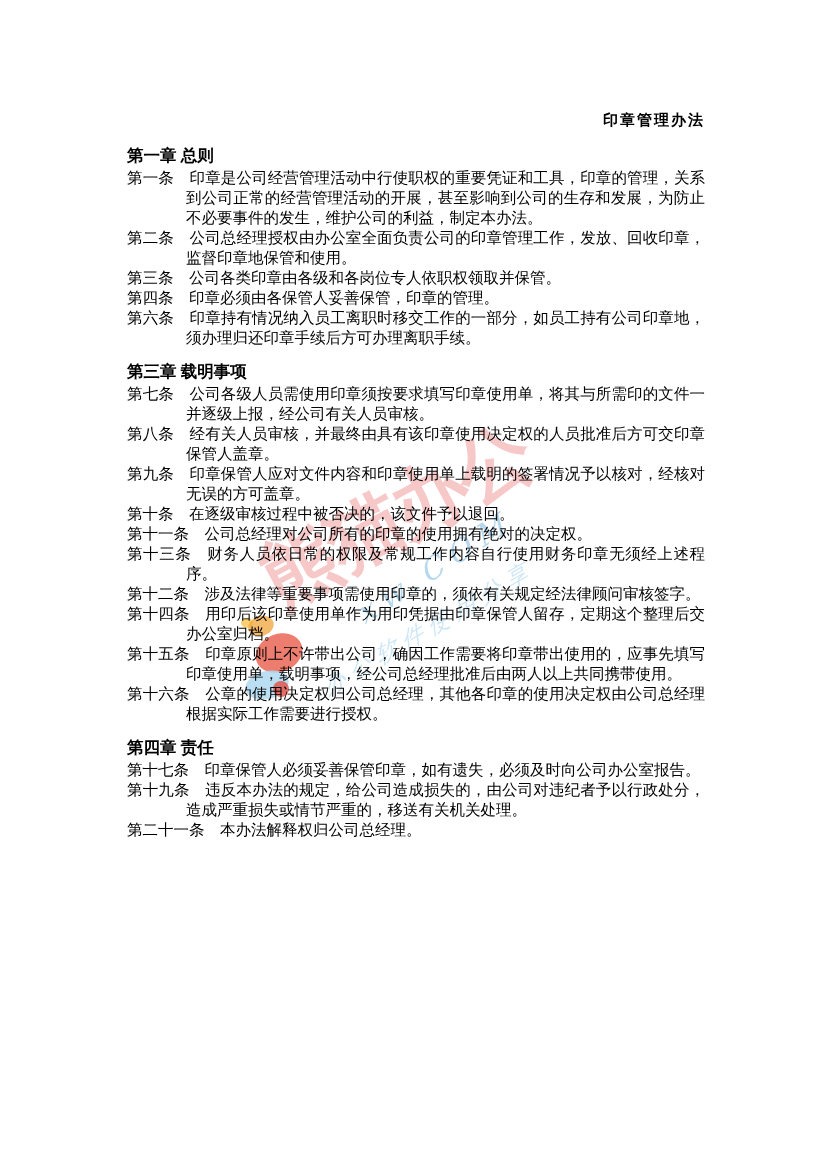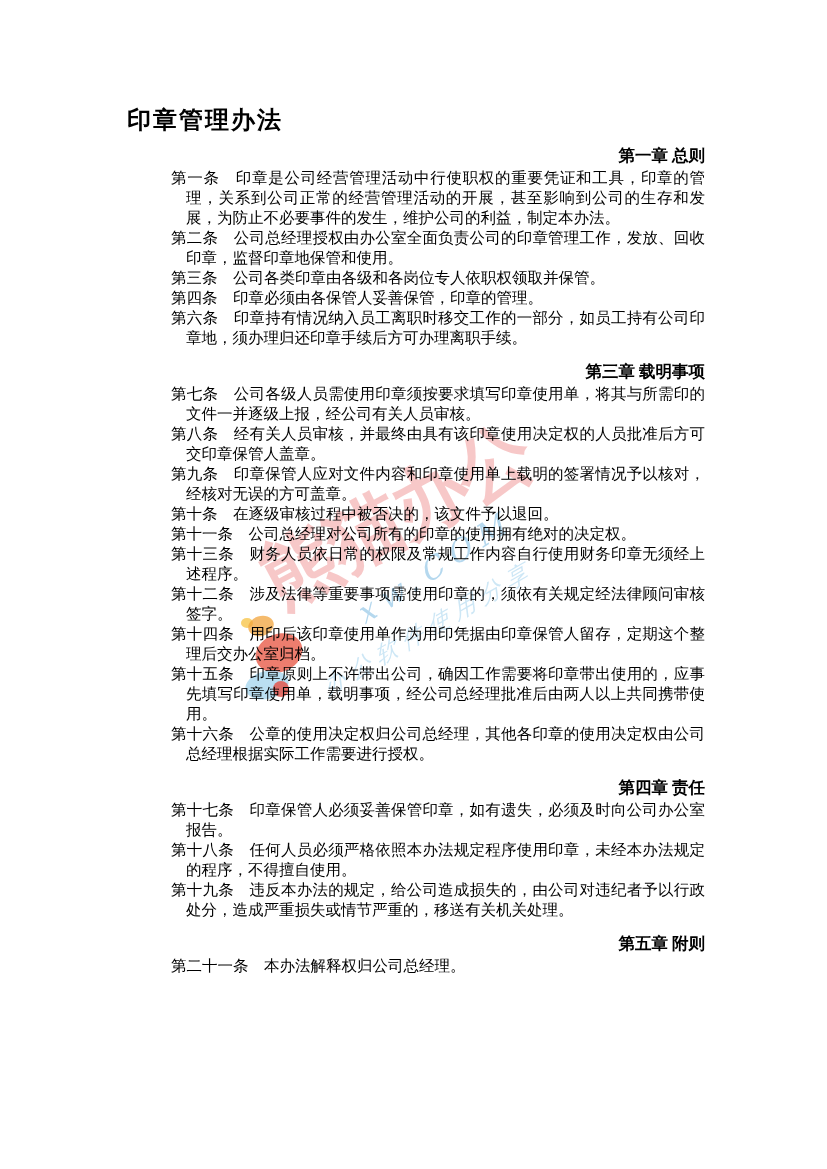--- a/index.html
+++ b/index.html
@@ -76,42 +76,42 @@
   }
 
   
   .content {
     position: relative;
     z-index: 1;
     padding: 108px 122px 0 127px;
   }
   h1.doc-title {
     margin: 0 0 9px 0;
-    font-size: 24px;
+    font-size: 15px;
     line-height: 24px;
     font-weight: bold;
-    text-align: left;
+    text-align: right;
     letter-spacing: 2px;
   }
   h2.chapter {
     margin: 14px 0 2px 0;
     font-size: 16.5px;
     line-height: 20px;
     font-weight: bold;
-    text-align: right;
+    text-align: left;
   }
   p.article {
     margin: 0;
     font-size: 15.5px;
     line-height: 20px;
     text-align: justify;
     padding-left: 59px;
     text-indent: -59px;
   }
-  p.article .lbl { white-space: nowrap; margin-left: 44px; }
+  p.article .lbl { white-space: nowrap; }
 </style>
 </head>
 <body>
 
 <div class="page">
 
   <div class="watermark" aria-hidden="true">
     <svg class="wm-logo" width="90" height="105" viewBox="0 0 90 105">
       <ellipse cx="14" cy="16" rx="6" ry="5" opacity="0.8" fill="#f7c64c"></ellipse>
       <ellipse cx="28" cy="19" rx="13" ry="10" opacity="0.75" transform="rotate(-18 28 19)" fill="#f2a43c"></ellipse>
@@ -139,20 +139,18 @@
         <p class="article"><span class="lbl">第九条</span><span class="txt">　印章保管人应对文件内容和印章使用单上载明的签署情况予以核对，经核对无误的方可盖章。</span></p>
         <p class="article"><span class="lbl">第十条</span><span class="txt">　在逐级审核过程中被否决的，该文件予以退回。</span></p>
         <p class="article"><span class="lbl">第十一条</span><span class="txt">　公司总经理对公司所有的印章的使用拥有绝对的决定权。</span></p>
         <p class="article"><span class="lbl">第十三条</span><span class="txt">　财务人员依日常的权限及常规工作内容自行使用财务印章无须经上述程序。</span></p>
         <p class="article"><span class="lbl">第十二条</span><span class="txt">　涉及法律等重要事项需使用印章的，须依有关规定经法律顾问审核签字。</span></p>
         <p class="article"><span class="lbl">第十四条</span><span class="txt">　用印后该印章使用单作为用印凭据由印章保管人留存，定期这个整理后交办公室归档。</span></p>
         <p class="article"><span class="lbl">第十五条</span><span class="txt">　印章原则上不许带出公司，确因工作需要将印章带出使用的，应事先填写印章使用单，载明事项，经公司总经理批准后由两人以上共同携带使用。</span></p>
         <p class="article"><span class="lbl">第十六条</span><span class="txt">　公章的使用决定权归公司总经理，其他各印章的使用决定权由公司总经理根据实际工作需要进行授权。</span></p>
         <h2 class="chapter">第四章 责任</h2>
         <p class="article"><span class="lbl">第十七条</span><span class="txt">　印章保管人必须妥善保管印章，如有遗失，必须及时向公司办公室报告。</span></p>
-        <p class="article"><span class="lbl">第十八条</span><span class="txt">　任何人员必须严格依照本办法规定程序使用印章，未经本办法规定的程序，不得擅自使用。</span></p>
         <p class="article"><span class="lbl">第十九条</span><span class="txt">　违反本办法的规定，给公司造成损失的，由公司对违纪者予以行政处分，造成严重损失或情节严重的，移送有关机关处理。</span></p>
-        <h2 class="chapter">第五章 附则</h2>
         <p class="article"><span class="lbl">第二十一条</span><span class="txt">　本办法解释权归公司总经理。</span></p>
       </div>
   </div>
 
 </div>
 
 </body></html>

